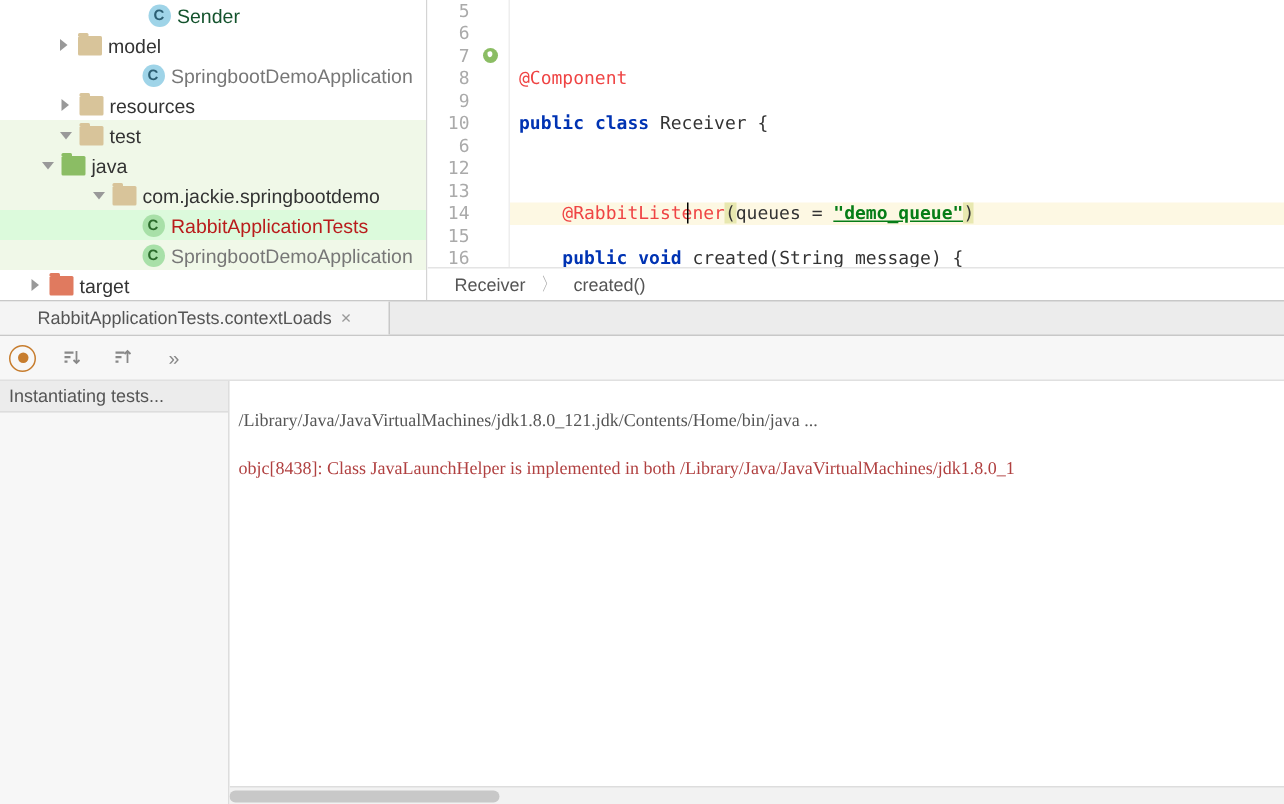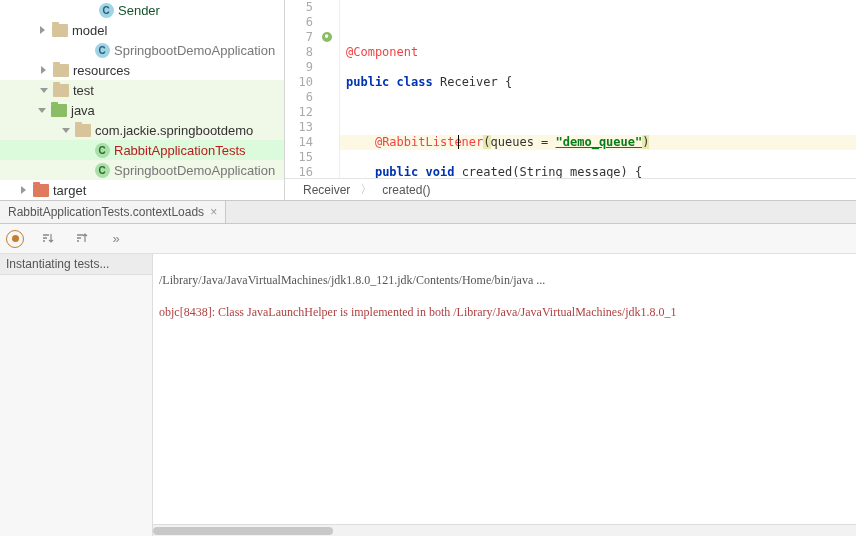--- a/index.html
+++ b/index.html
@@ -170,21 +170,21 @@
     height: 24px;
     background: #ececec;
     border-top: 1px solid #c8c8c8;
     border-bottom: 1px solid #c8c8c8;
     display: flex;
     align-items: stretch;
   }
   .run-tab {
     display: flex;
     align-items: center;
-    padding: 0 8px;
+    padding: 0 25px;
     font-size: 12px;
     color: #555;
     background: #f4f4f4;
     border-right: 1px solid #c8c8c8;
     gap: 6px;
     justify-content: center;
   }
   .run-tab .close-x { color: #999; font-size: 12px; cursor: pointer; }
 
   
@@ -311,21 +311,21 @@
         <svg width="12" height="12">
             <path d="M2 4 L10 4 L6 9 Z" fill="#999"></path>
           </svg>
       </span>
       <span class="tree-icon">
           <span class="folder-icon"></span>
         </span>
       <span class="tree-label">test</span>
     </div>
 
-    <div class="tree-row highlighted" style="padding-left:36px">
+    <div class="tree-row highlighted" style="padding-left:26px">
       <span class="tree-arrow">
         <svg width="12" height="12">
             <path d="M2 4 L10 4 L6 9 Z" fill="#999"></path>
           </svg>
       </span>
       <span class="tree-icon">
           <span class="folder-icon test-green"></span>
         </span>
       <span class="tree-label">java</span>
     </div>

